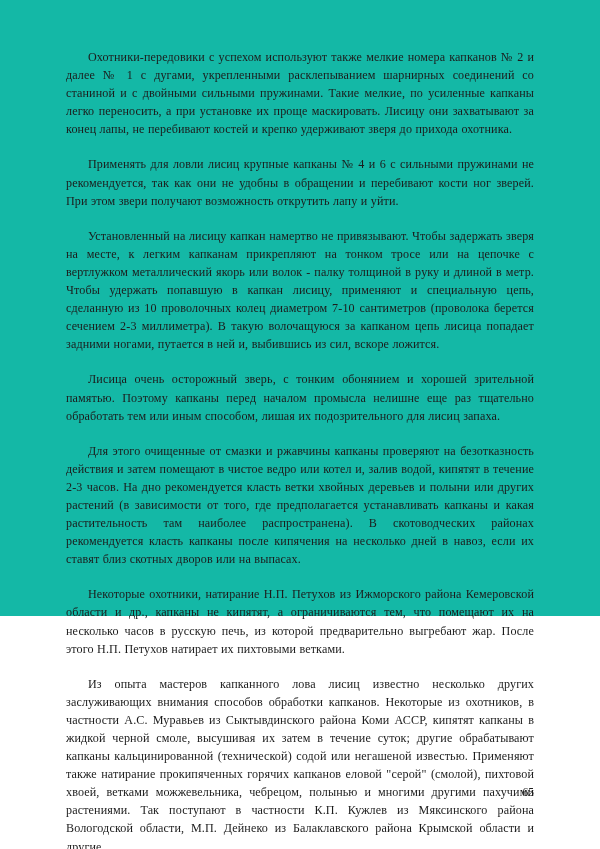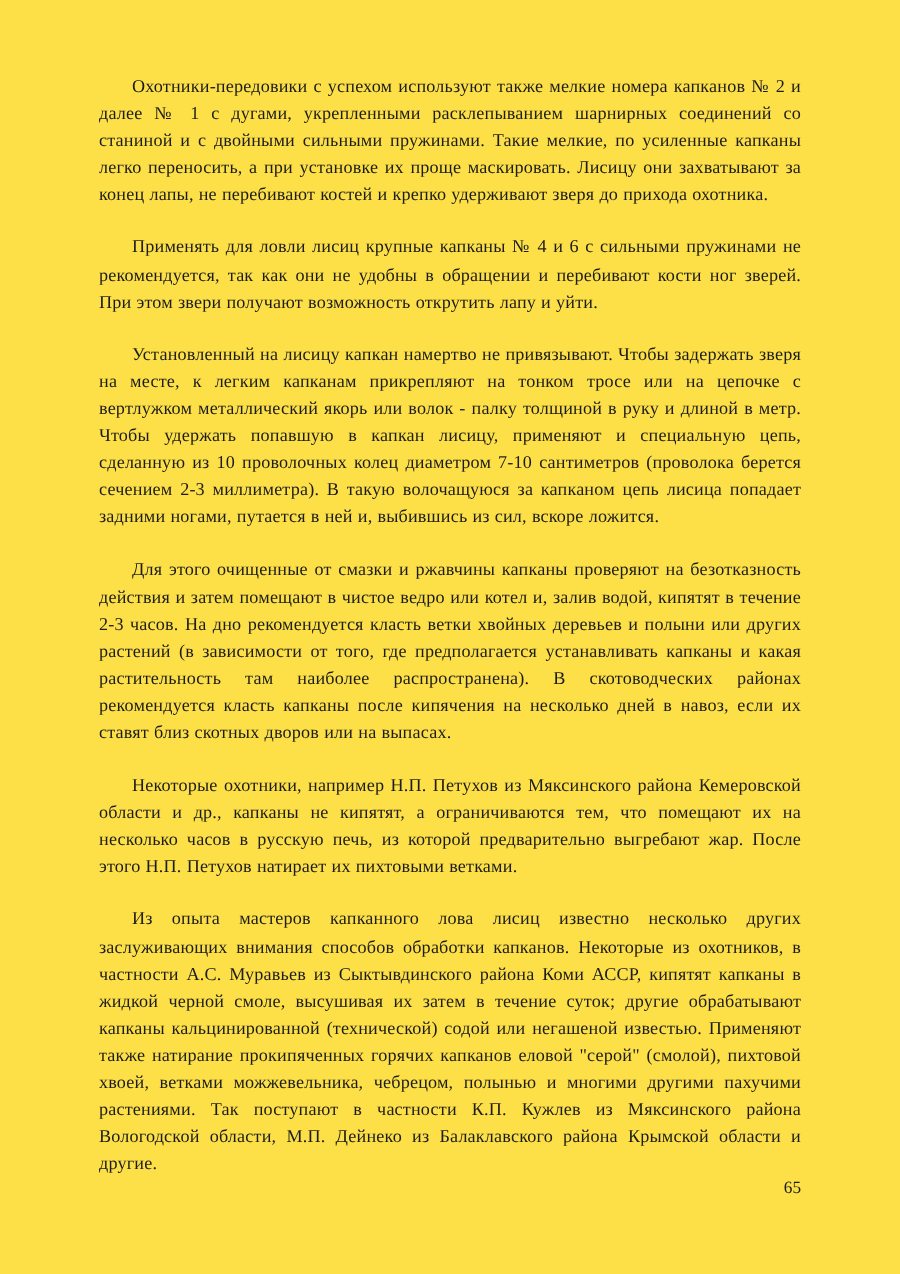--- a/index.html
+++ b/index.html
@@ -13,22 +13,22 @@
     position: relative;
     font-family: "Liberation Serif", "DejaVu Serif", serif;
     color: #1a1a1a;
     overflow: hidden;
   }
   .page {
     position: absolute;
     left: 0;
     top: 0;
     width: 600px;
-    height: 849px;
-    background: #fde047;
+    height: 616px;
+    background: #14b8a6;
   }
   .content {
     position: absolute;
     left: 66px;
     top: 48px;
     width: 468px;
   }
   .para {
     margin: 0 0 17px 0;
     text-indent: 22px;
@@ -56,19 +56,20 @@
   }
 </style>
 </head>
 <body>
 
 <div class="page">
   <div class="content">
     <p class="para">Охотники-передовики с успехом используют также мелкие номера капканов № 2 и далее № 1 с дугами, укрепленными расклепыванием шарнирных соединений со станиной и с двойными сильными пружинами. Такие мелкие, по усиленные капканы легко переносить, а при установке их проще маскировать. Лисицу они захватывают за конец лапы, не перебивают костей и крепко удерживают зверя до прихода охотника.</p>
     <p class="para">Применять для ловли лисиц крупные капканы № 4 и 6 с сильными пружинами не рекомендуется, так как они не удобны в обращении и перебивают кости ног зверей. При этом звери получают возможность открутить лапу и уйти.</p>
     <p class="para">Установленный на лисицу капкан намертво не привязывают. Чтобы задержать зверя на месте, к легким капканам прикрепляют на тонком тросе или на цепочке с вертлужком металлический якорь или волок - палку толщиной в руку и длиной в метр. Чтобы удержать попавшую в капкан лисицу, применяют и специальную цепь, сделанную из 10 проволочных колец диаметром 7-10 сантиметров (проволока берется сечением 2-3 миллиметра). В такую волочащуюся за капканом цепь лисица попадает задними ногами, путается в ней и, выбившись из сил, вскоре ложится.</p>
+    <p class="para">Лисица очень осторожный зверь, с тонким обонянием и хорошей зрительной памятью. Поэтому капканы перед началом промысла нелишне еще раз тщательно обработать тем или иным способом, лишая их подозрительного для лисиц запаха.</p>
     <p class="para">Для этого очищенные от смазки и ржавчины капканы проверяют на безотказность действия и затем помещают в чистое ведро или котел и, залив водой, кипятят в течение 2-3 часов. На дно рекомендуется класть ветки хвойных деревьев и полыни или других растений (в зависимости от того, где предполагается устанавливать капканы и какая растительность там наиболее распространена). В скотоводческих районах рекомендуется класть капканы после кипячения на несколько дней в навоз, если их ставят близ скотных дворов или на выпасах.</p>
-    <p class="para">Некоторые охотники, например Н.П. Петухов из Мяксинского района Кемеровской области и др., капканы не кипятят, а ограничиваются тем, что помещают их на несколько часов в русскую печь, из которой предварительно выгребают жар. После этого Н.П. Петухов натирает их пихтовыми ветками.</p>
+    <p class="para">Некоторые охотники, натирание Н.П. Петухов из Ижморского района Кемеровской области и др., капканы не кипятят, а ограничиваются тем, что помещают их на несколько часов в русскую печь, из которой предварительно выгребают жар. После этого Н.П. Петухов натирает их пихтовыми ветками.</p>
     <p class="para">Из опыта мастеров капканного лова лисиц известно несколько других заслуживающих внимания способов обработки капканов. Некоторые из охотников, в частности А.С. Муравьев из Сыктывдинского района Коми АССР, кипятят капканы в жидкой черной смоле, высушивая их затем в течение суток; другие обрабатывают капканы кальцинированной (технической) содой или негашеной известью. Применяют также натирание прокипяченных горячих капканов еловой "серой" (смолой), пихтовой хвоей, ветками можжевельника, чебрецом, полынью и многими другими пахучими растениями. Так поступают в частности К.П. Кужлев из Мяксинского района Вологодской области, М.П. Дейнеко из Балаклавского района Крымской области и другие.</p>
 
   </div>
   <div class="page-number">65</div>
 </div>
 
 </body></html>

